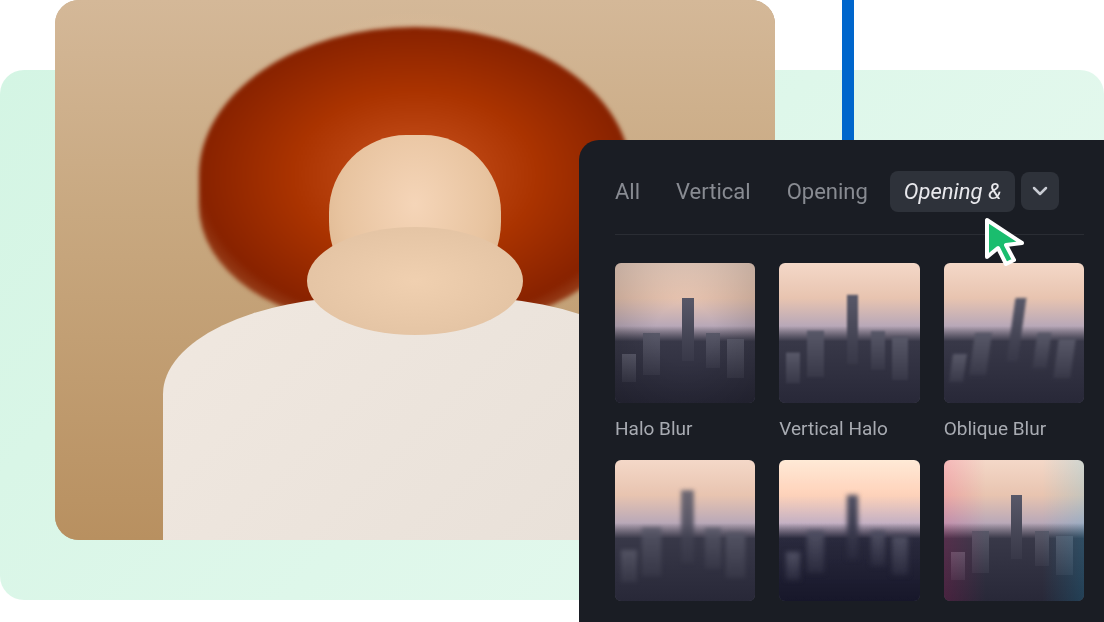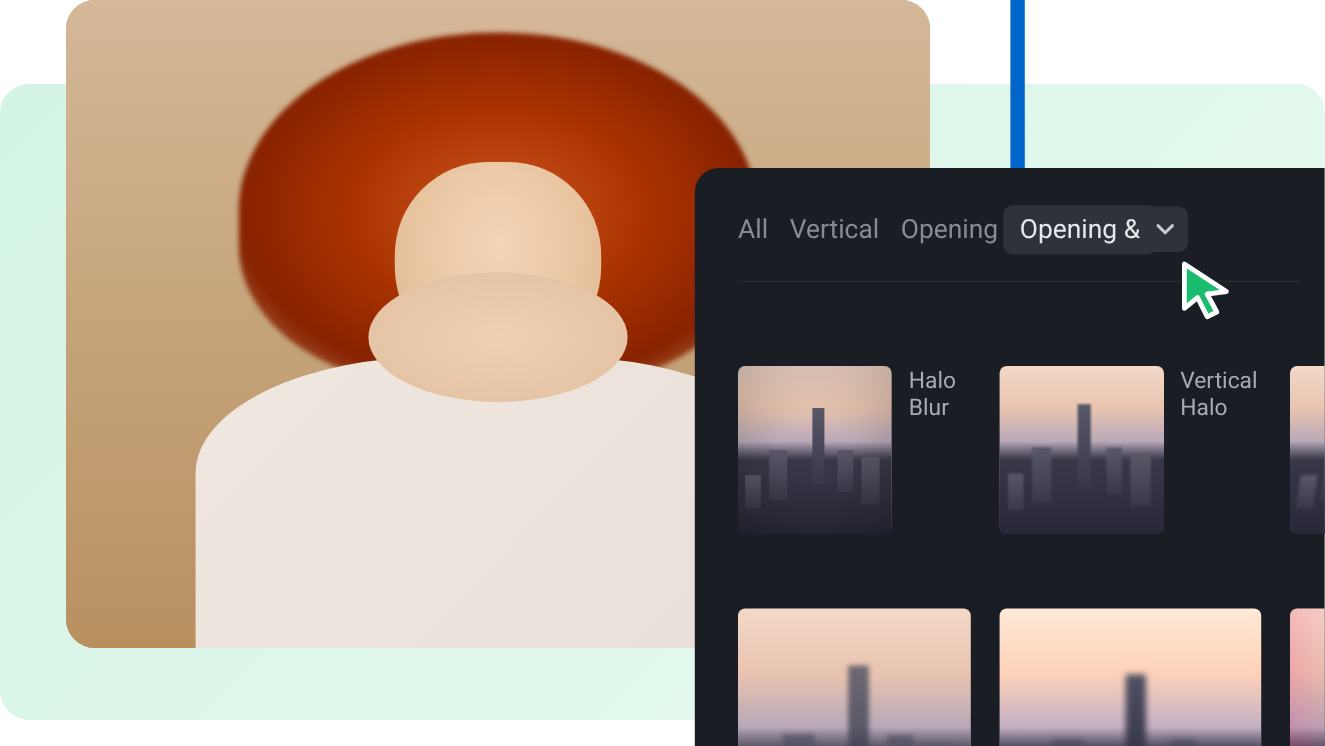--- a/index.html
+++ b/index.html
@@ -107,38 +107,39 @@
       background: #1a1d24;
       border-radius: 20px 0 0 0;
       z-index: 5;
       padding: 32px 20px 0 36px;
       overflow: hidden;
     }
     
     .tabs-row {
       display: flex;
       align-items: center;
-      gap: 18px;
+      gap: 36px;
       padding-bottom: 24px;
       border-bottom: 1px solid #2a2d34;
     }
     
     .tab {
       font-size: 22px;
       color: #888b92;
       cursor: pointer;
       white-space: nowrap;
     }
     
     .tab.active {
       color: #e8e8ec;
       background: #2e323a;
       padding: 8px 14px;
       border-radius: 8px;
       margin: -8px -14px;
+      font-style: italic;
     }
     
     .dropdown-btn {
       width: 38px;
       height: 38px;
       background: #2e323a;
       border-radius: 8px;
       display: flex;
       align-items: center;
       justify-content: center;
@@ -148,23 +149,22 @@
     
     .effects-grid {
       display: grid;
       grid-template-columns: repeat(3, 1fr);
       gap: 20px 24px;
       margin-top: 28px;
     }
     
     .effect-item {
       display: flex;
-      flex-direction: row;
+      flex-direction: column;
       gap: 14px;
-      margin-top: 42px;
     }
     
     .effect-thumb {
       width: 100%;
       aspect-ratio: 1;
       border-radius: 6px;
       overflow: hidden;
       position: relative;
       background: linear-gradient(180deg, #f4d8c8 0%, #e8c4b0 25%, #b8a8b8 45%, #484858 100%);
       cursor: pointer;
@@ -280,20 +280,21 @@
 
     <div class="effect-item">
       <div class="effect-thumb blur-oblique">
         <div class="skyline"></div>
         <div class="building b1"></div>
           <div class="building b2"></div>
           <div class="building b3"></div>
           <div class="building b4"></div>
           <div class="building b5"></div>
       </div>
+      <span class="effect-label">Oblique Blur</span>
     </div>
 
     <div class="effect-item">
       <div class="effect-thumb blur-zoom">
         <div class="skyline"></div>
         <div class="building b1"></div>
           <div class="building b2"></div>
           <div class="building b3"></div>
           <div class="building b4"></div>
           <div class="building b5"></div>

